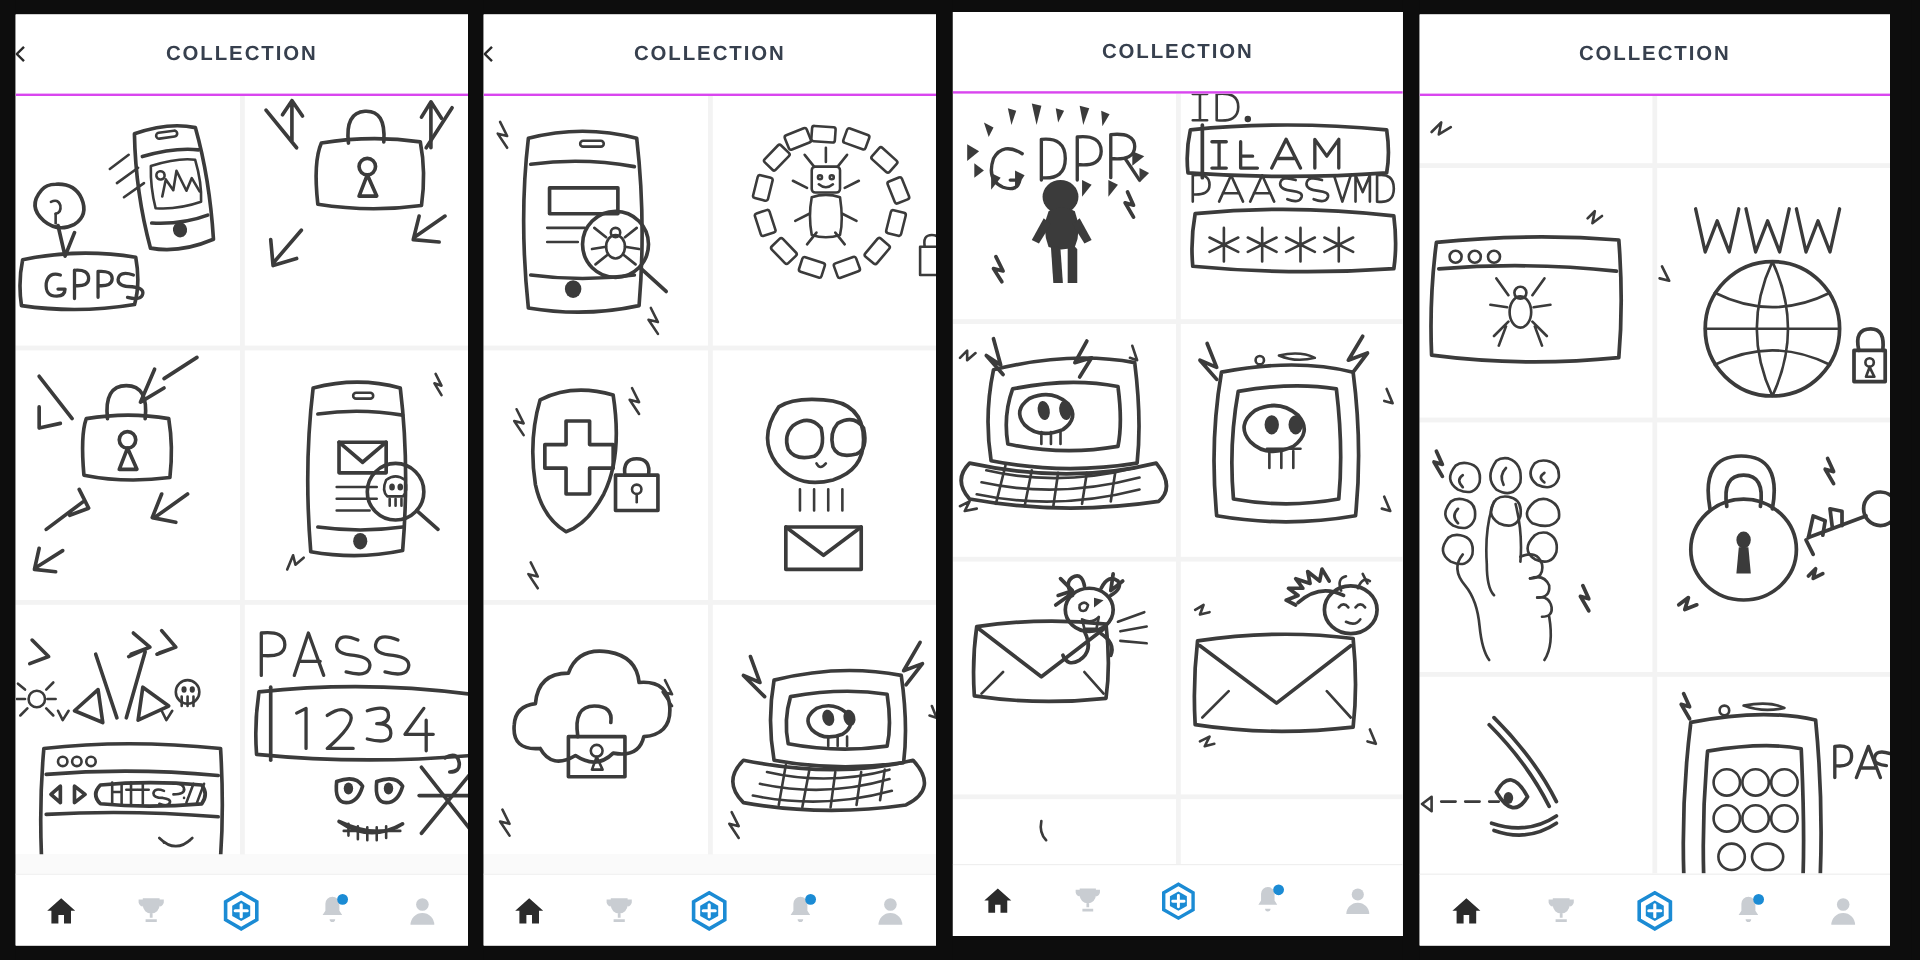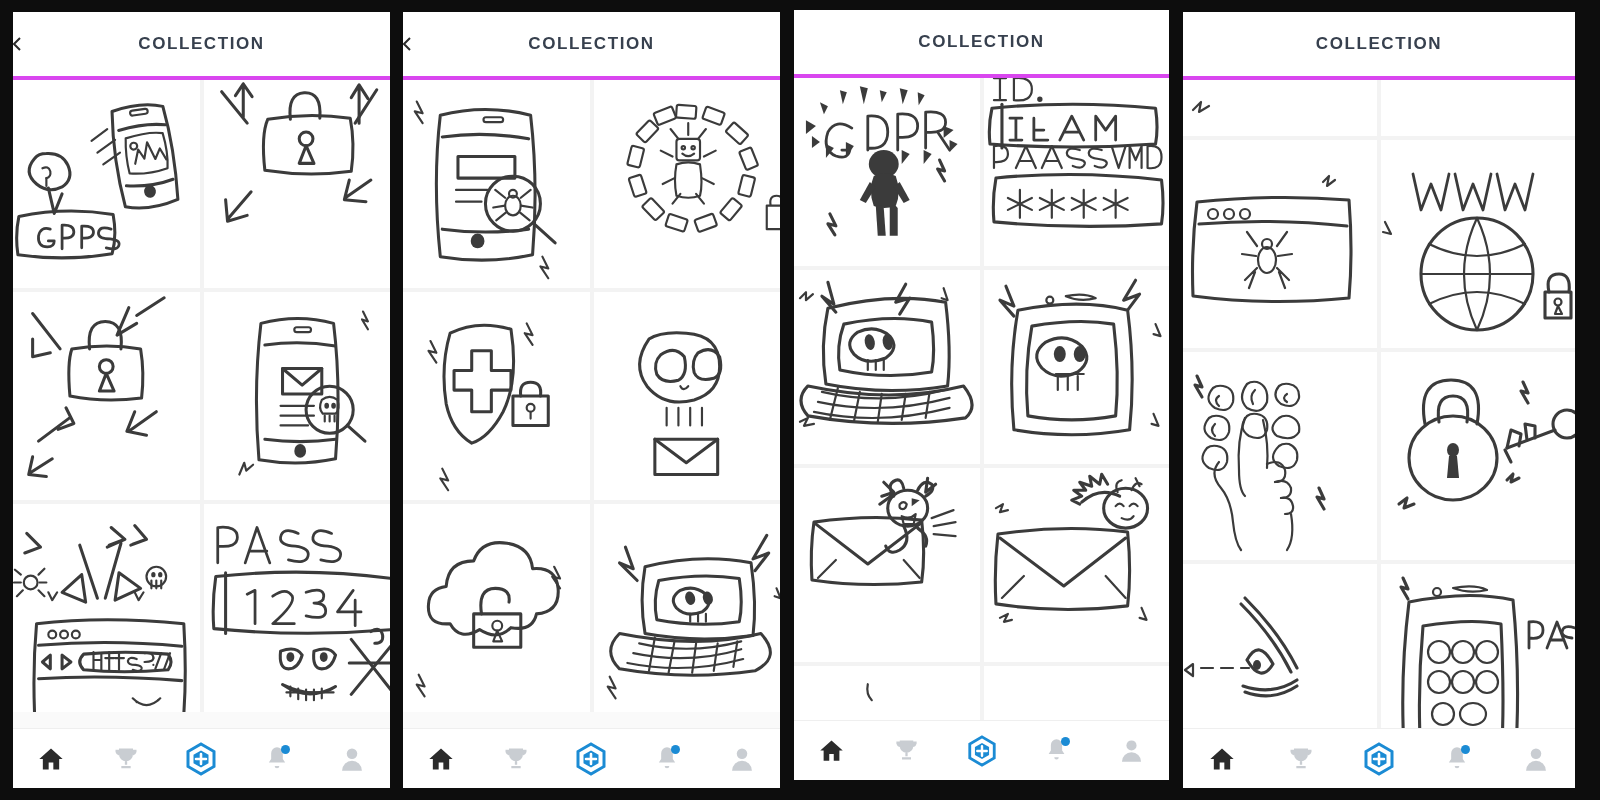--- a/index.html
+++ b/index.html
@@ -30,21 +30,21 @@
     left: 0; right: 0; top: 0; bottom: 0;
     background: #fff;
     overflow: hidden;
   }
 
   
   .hdr {
     position: relative;
     height: 68px;
     background: #fff;
-    border-bottom: 4px solid #d946ef;
+    border-bottom: 2px solid #d946ef;
     display: flex;
     align-items: center;
     justify-content: center;
     flex: 0 0 auto;
     z-index: 5;
   }
   .hdr-title {
     font-size: 17px;
     font-weight: bold;
     letter-spacing: 1.6px;

